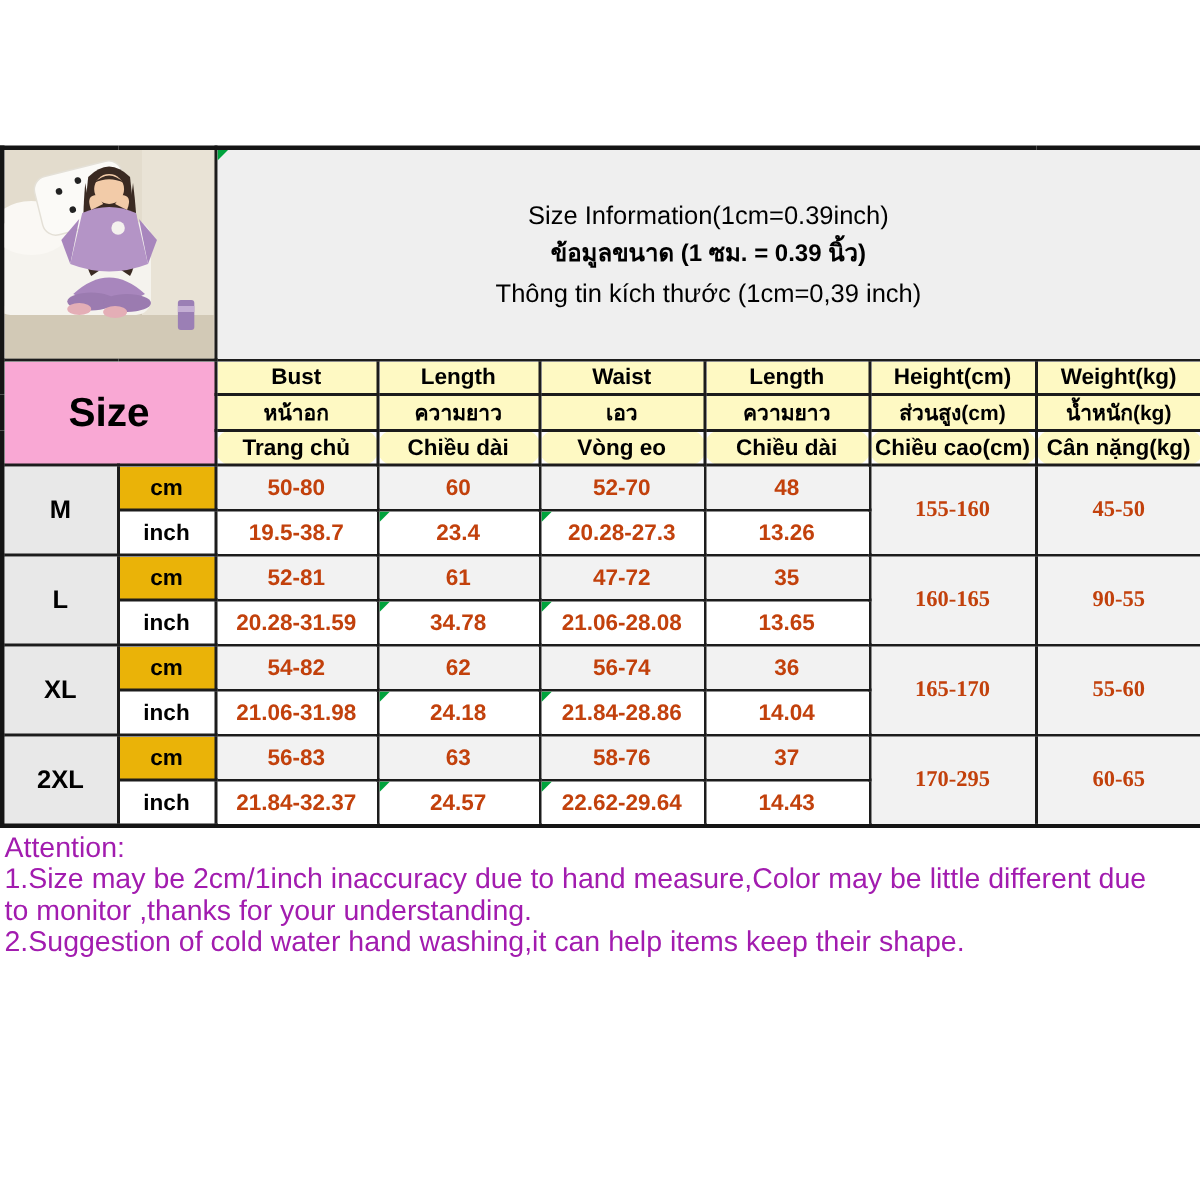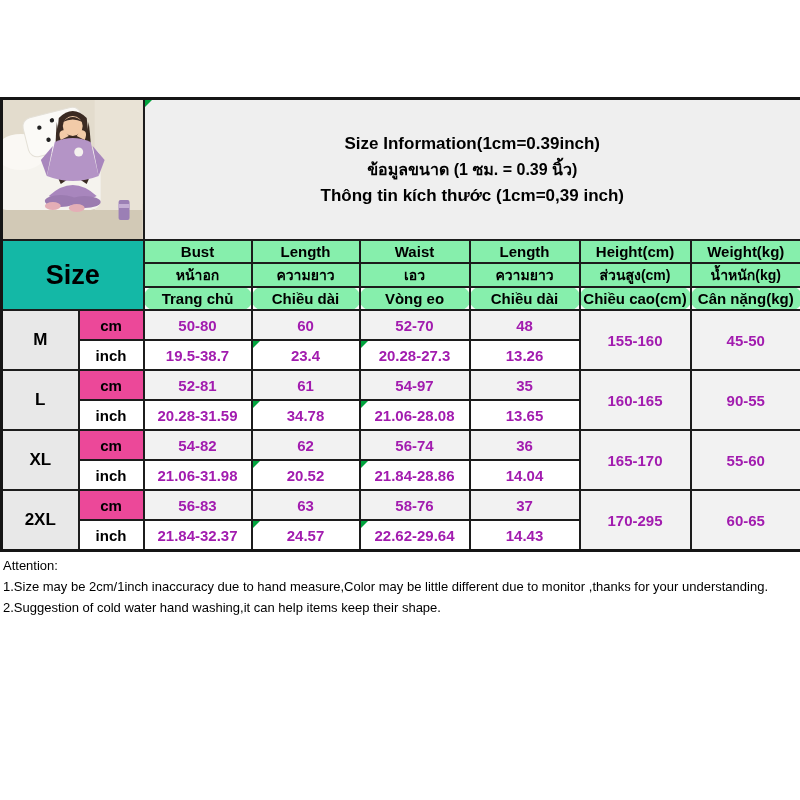--- a/index.html
+++ b/index.html
@@ -5,45 +5,45 @@
   html,body{margin:0;padding:0;background:#ffffff;}
   body{width:800px;height:800px;font-family:"Liberation Sans",sans-serif;color:#000;overflow:hidden;}
   .spacer-top{height:97px;}
   table.size-table{table-layout:fixed;width:800px;border-collapse:collapse;border:3px solid #151515;}
   table.size-table td{border:2px solid #1c1c1c;text-align:center;vertical-align:middle;padding:0;overflow:hidden;}
 
   
   td.img-cell{height:139px;background:#ddd5c6;padding:0;}
   td.img-cell svg{display:block;width:100%;height:139px;}
   td.title-cell{background:#efefef;position:relative;}
-  .title-line-en,.title-line-vi{font-size:17px;font-weight:bold;line-height:26px;}
+  .title-line-en,.title-line-vi{font-size:17px;font-weight:normal;line-height:26px;}
   .title-line-th{font-size:16px;font-weight:bold;line-height:26px;}
 
   
-  td.size-cell{background:#14b8a6;font-size:27px;font-weight:bold;}
-  td.col-h{background:#86efac;font-weight:bold;height:21px;}
+  td.size-cell{background:#f9a8d4;font-size:27px;font-weight:bold;}
+  td.col-h{background:#fef9c3;font-weight:bold;height:21px;}
   td.col-h.en{font-size:15px;}
   td.col-h.th{font-size:14px;}
   td.col-h.vi{font-size:15px;border-radius:10px;}
 
   
   td.size-label{background:#e8e8e8;font-weight:bold;font-size:17px;}
   td.unit{font-weight:bold;font-size:15px;height:28px;}
-  tr.cm-row td.unit{background:#ec4899;}
+  tr.cm-row td.unit{background:#eab308;}
   tr.inch-row td.unit{background:#ffffff;}
-  td.val{font-size:15px;font-weight:600;color:#a21caf;height:28px;position:relative;}
+  td.val{font-size:15px;font-weight:600;color:#c2410c;height:28px;position:relative;}
   tr.cm-row td.val{background:#f2f2f2;}
   tr.inch-row td.val{background:#ffffff;}
-  td.val.merged{background:#f2f2f2;}
+  td.val.merged{background:#f2f2f2;font-family:Liberation Serif, serif;}
 
   .flag{position:absolute;top:0;left:0;width:0;height:0;
         border-top:7px solid #00a33d;border-right:7px solid transparent;}
 
   
-  .attention{padding:3px 16px 0 3px;font-size:13px;line-height:21px;color:#000000;}
+  .attention{padding:3px 16px 0 3px;font-size:19px;line-height:21px;color:#a21caf;}
   .attention div{white-space:normal;}
 </style>
 </head>
 <body>
 
 <div class="spacer-top"></div>
 
 <table class="size-table">
   <colgroup>
     <col style="width:77px">
@@ -146,21 +146,21 @@
     <td class="val"><span class="flag"></span><span>23.4</span></td>
     <td class="val"><span class="flag"></span><span>20.28-27.3</span></td>
     <td class="val">13.26</td>
   </tr>
 
   <tr class="cm-row">
     <td class="size-label" rowspan="2">L</td>
     <td class="unit">cm</td>
     <td class="val">52-81</td>
     <td class="val">61</td>
-    <td class="val">54-97</td>
+    <td class="val">47-72</td>
     <td class="val">35</td>
     <td class="val merged" rowspan="2">160-165</td>
     <td class="val merged" rowspan="2">90-55</td>
   </tr>
   <tr class="inch-row">
     <td class="unit">inch</td>
     <td class="val">20.28-31.59</td>
     <td class="val"><span class="flag"></span><span>34.78</span></td>
     <td class="val"><span class="flag"></span><span>21.06-28.08</span></td>
     <td class="val">13.65</td>
@@ -172,21 +172,21 @@
     <td class="val">54-82</td>
     <td class="val">62</td>
     <td class="val">56-74</td>
     <td class="val">36</td>
     <td class="val merged" rowspan="2">165-170</td>
     <td class="val merged" rowspan="2">55-60</td>
   </tr>
   <tr class="inch-row">
     <td class="unit">inch</td>
     <td class="val">21.06-31.98</td>
-    <td class="val"><span class="flag"></span><span>20.52</span></td>
+    <td class="val"><span class="flag"></span><span>24.18</span></td>
     <td class="val"><span class="flag"></span><span>21.84-28.86</span></td>
     <td class="val">14.04</td>
   </tr>
 
   <tr class="cm-row">
     <td class="size-label" rowspan="2">2XL</td>
     <td class="unit">cm</td>
     <td class="val">56-83</td>
     <td class="val">63</td>
     <td class="val">58-76</td>

